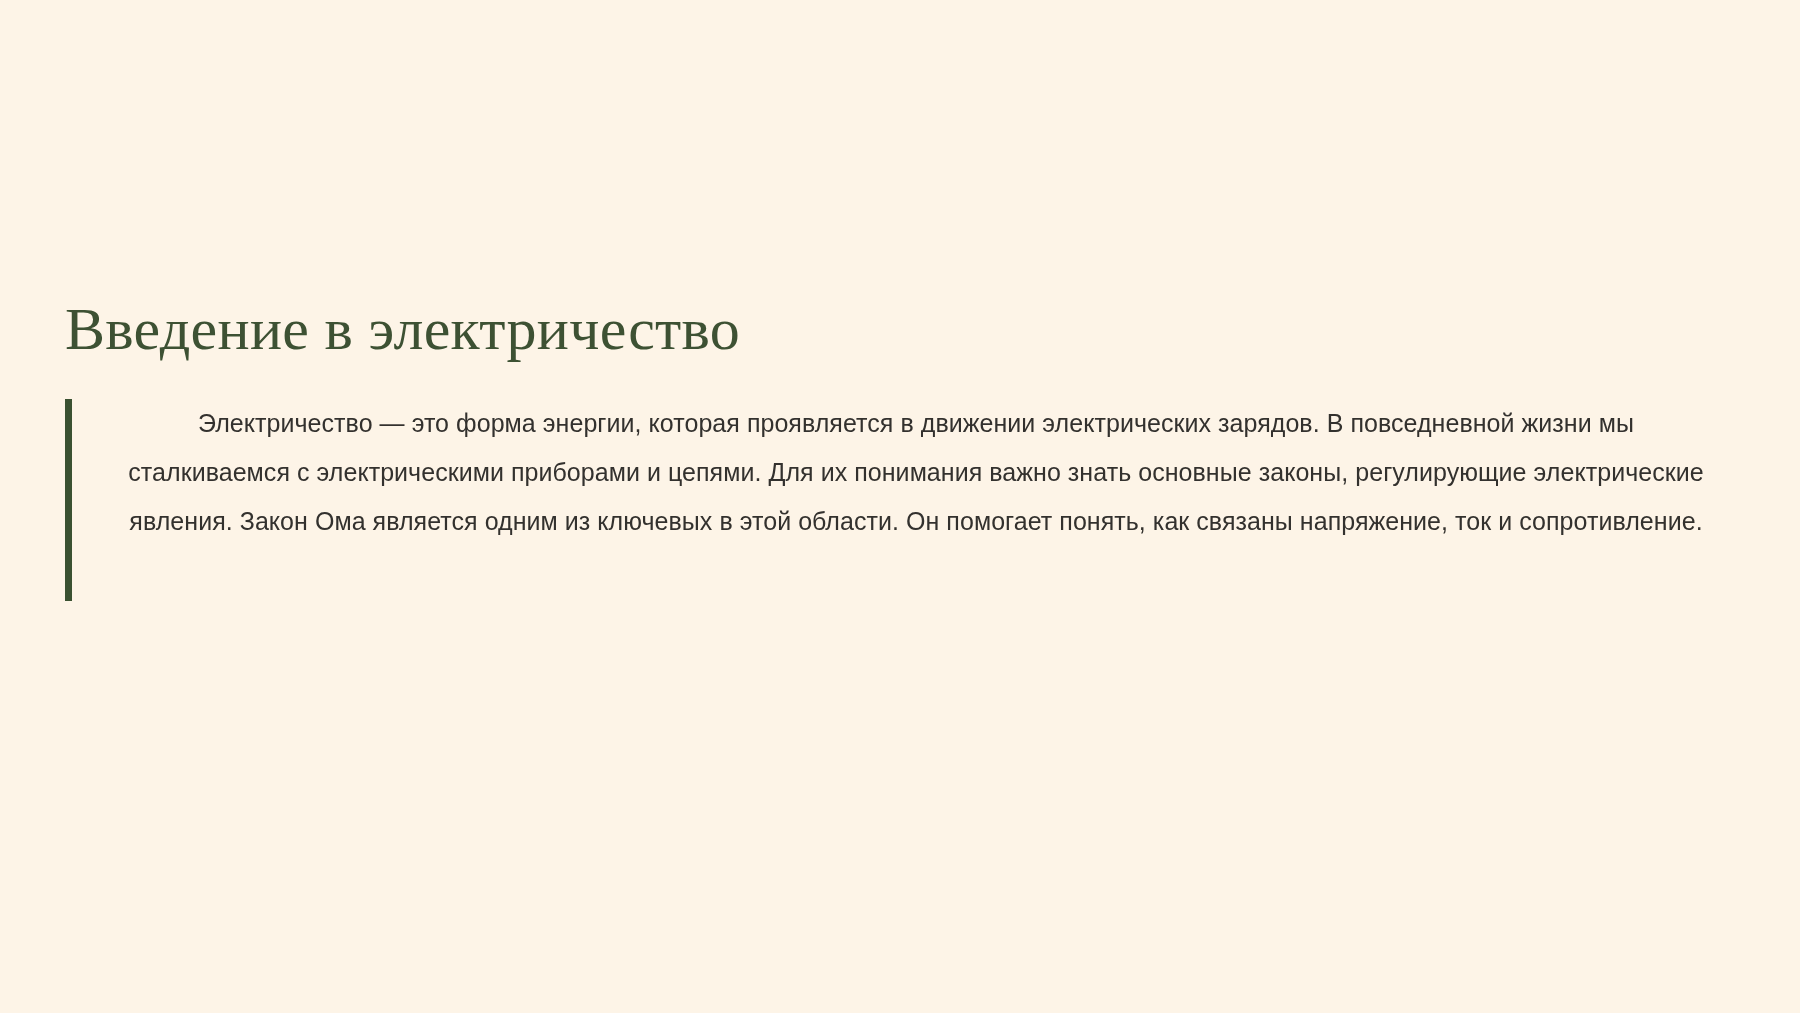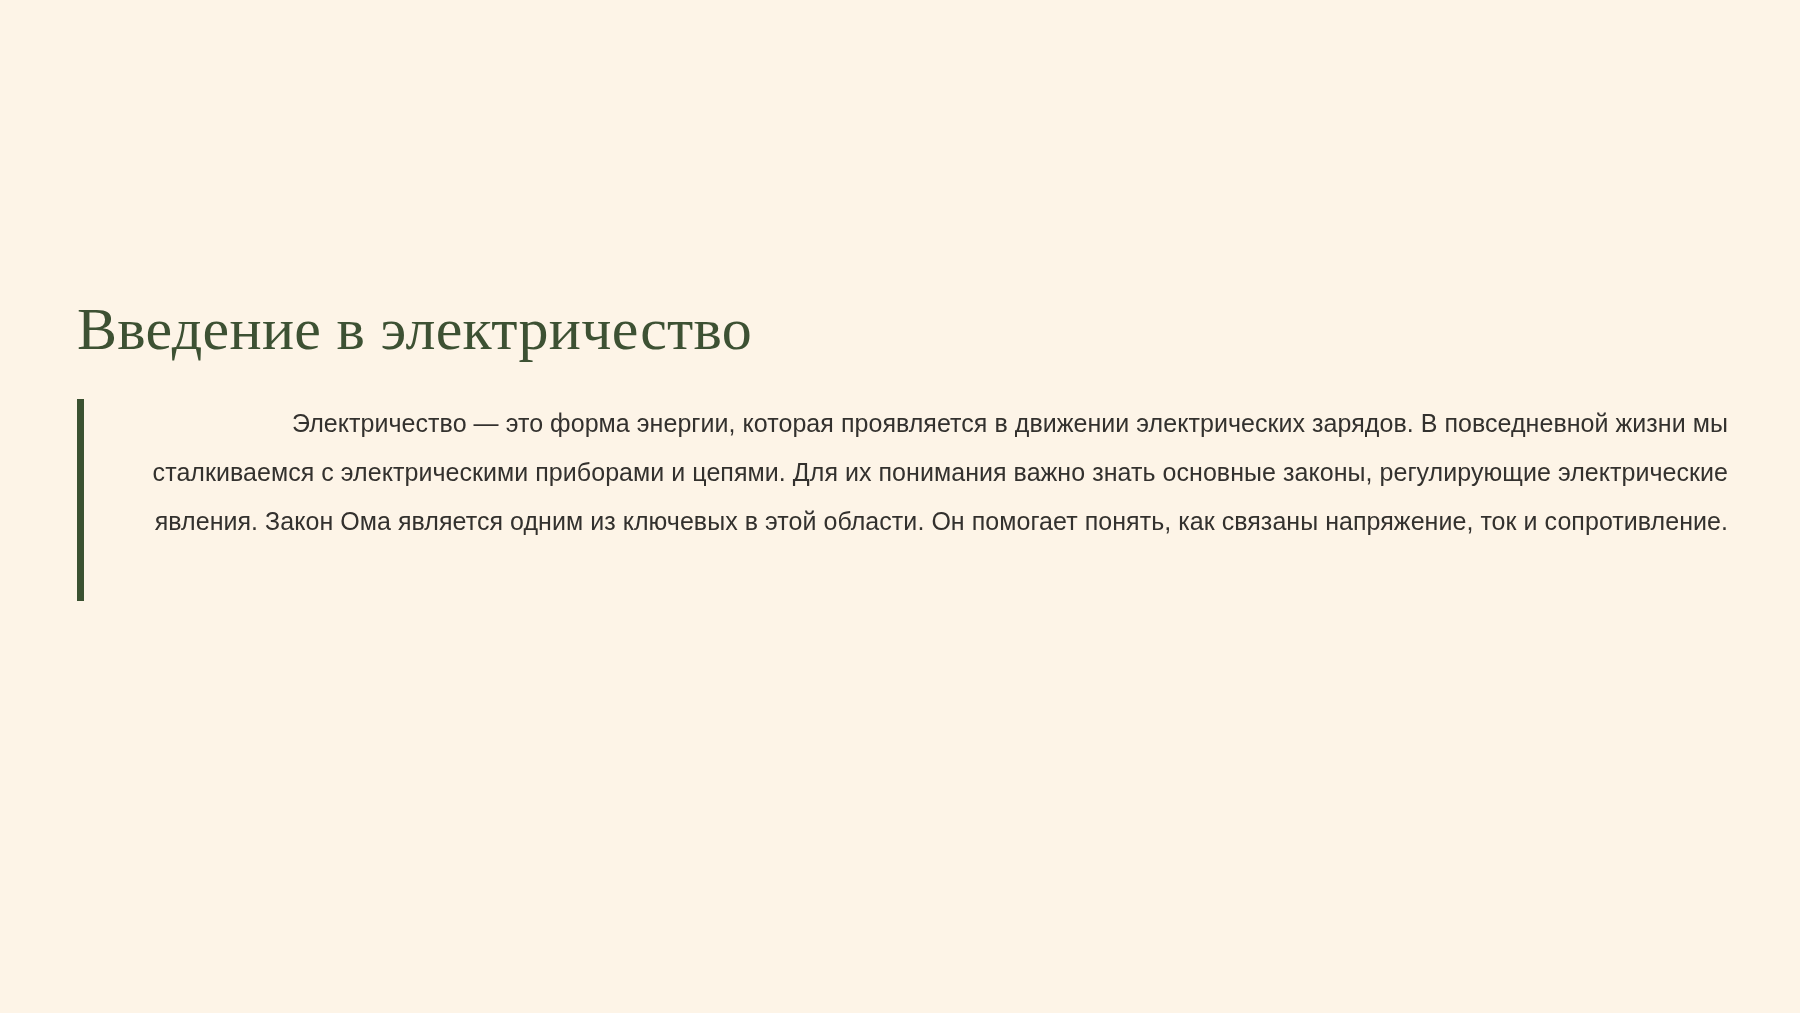--- a/index.html
+++ b/index.html
@@ -18,21 +18,21 @@
 
   .page {
     position: relative;
     width: 1800px;
     height: 1013px;
     box-sizing: border-box;
   }
 
   .content {
     position: absolute;
-    left: 77px;
+    left: 65px;
     top: 296px;
     width: 1660px;
   }
 
   .section-title {
     margin: 0;
     font-family: "Liberation Serif", "DejaVu Serif", serif;
     font-weight: 400;
     font-size: 60px;
     line-height: 1.12;
@@ -58,21 +58,21 @@
   }
 
   .callout-text {
     margin: 0;
     font-family: "Liberation Sans", "DejaVu Sans", sans-serif;
     font-size: 25px;
     line-height: 49px;
     color: #33312e;
     letter-spacing: 0.05px;
     max-width: 1600px;
-    text-align: right;
+    text-align: center;
   }
 </style>
 </head>
 <body>
 
 <div class="page">
 
   <div class="content">
 
     <h1 class="section-title">Введение в электричество</h1>

